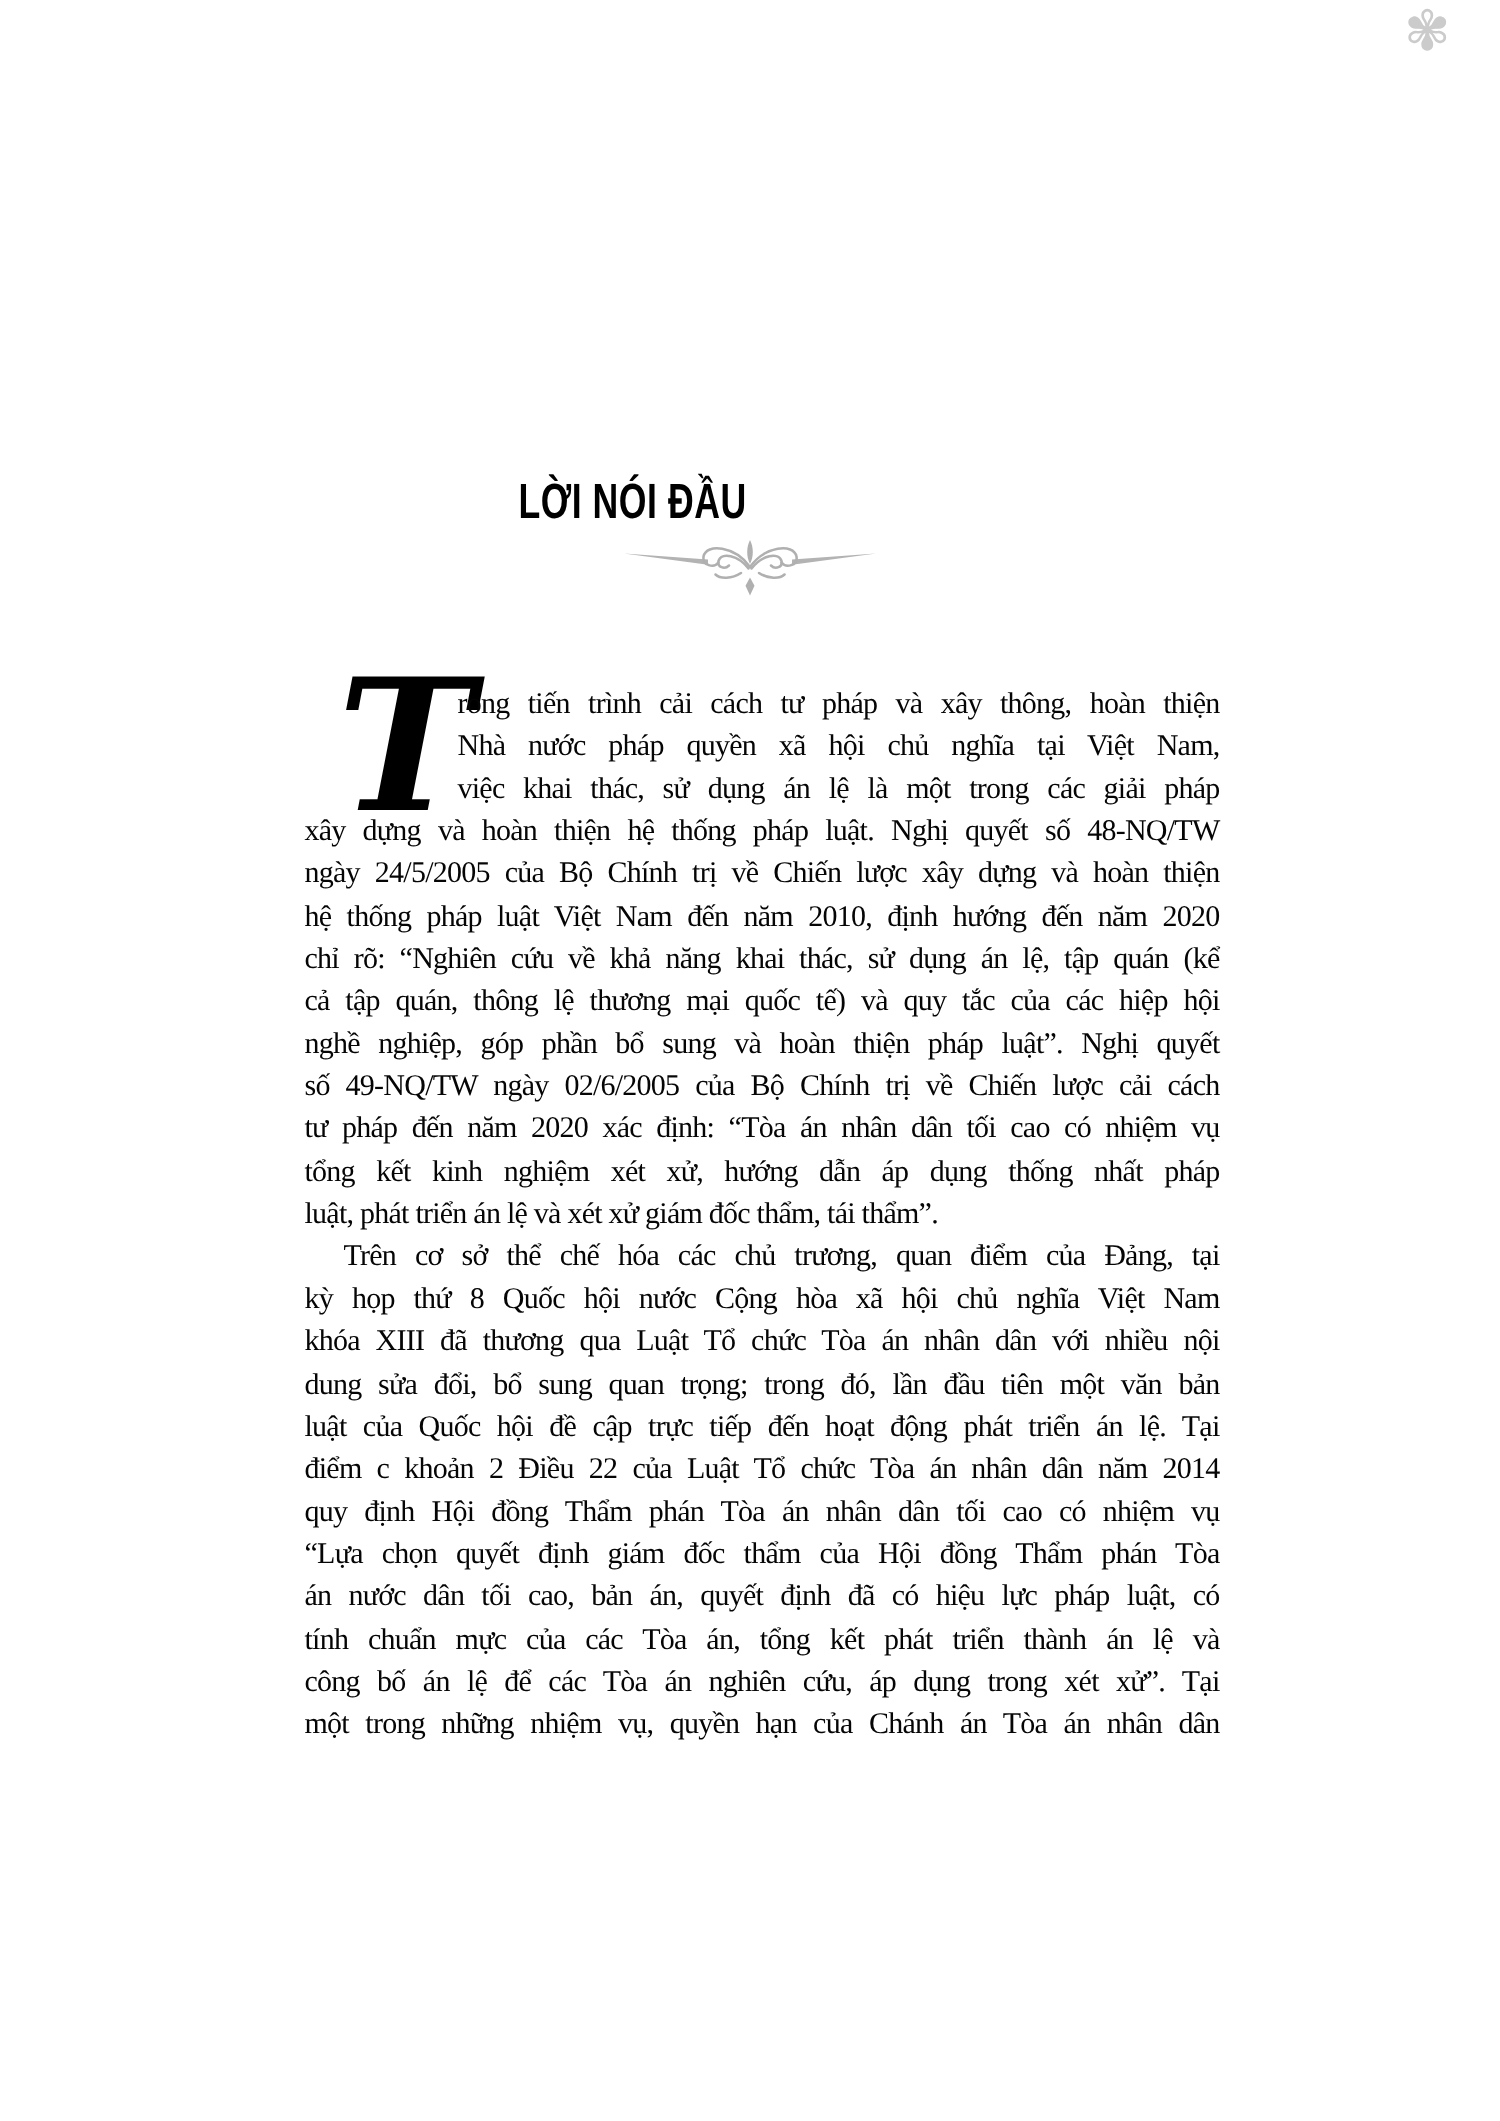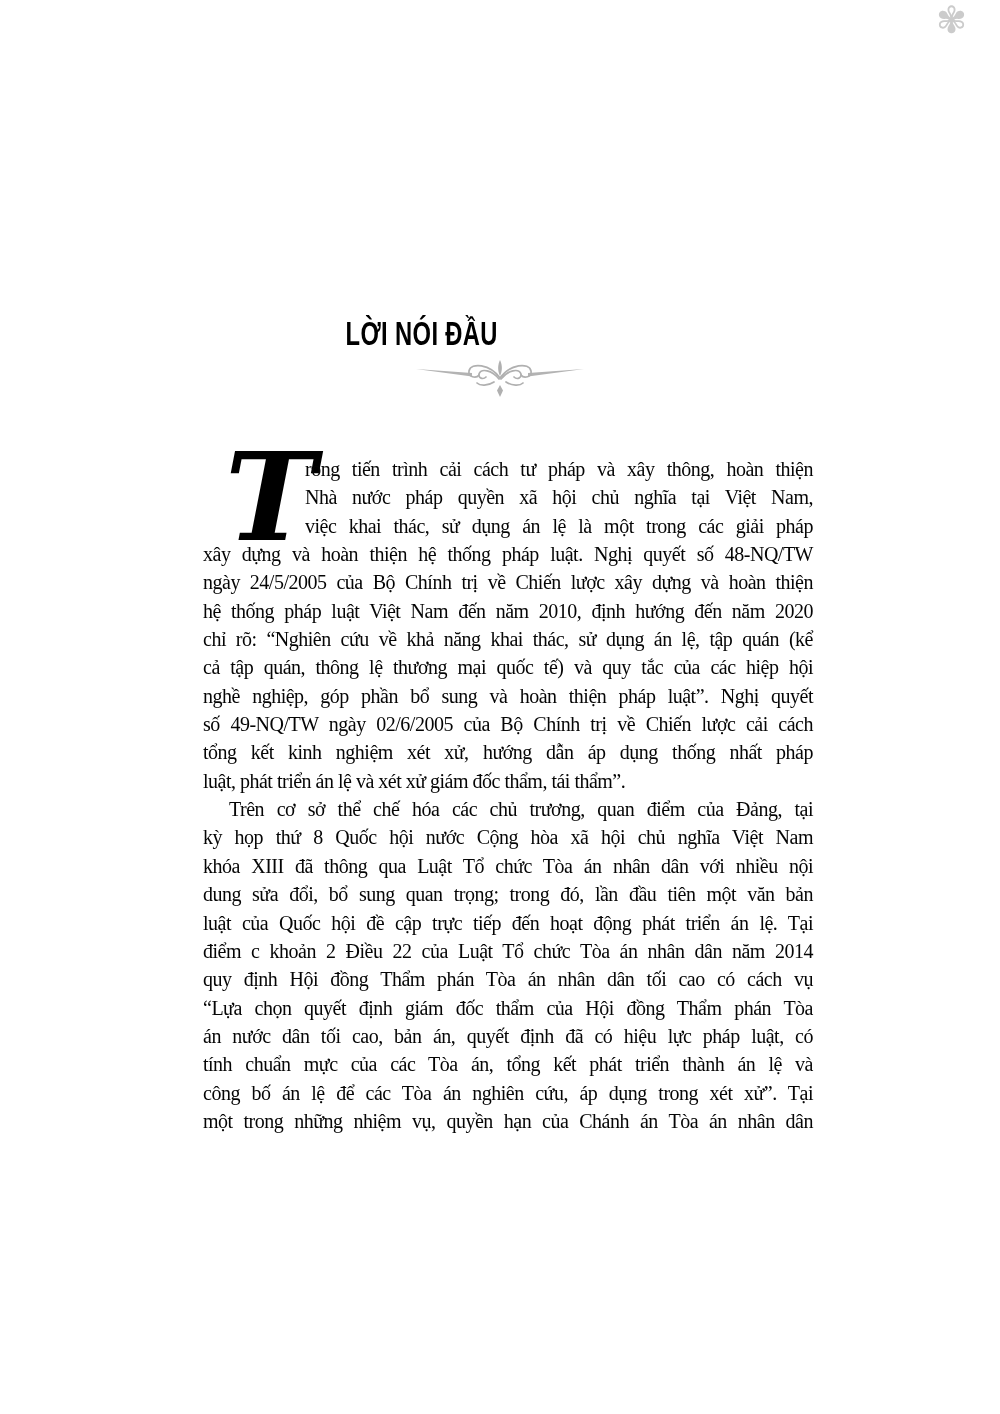--- a/index.html
+++ b/index.html
@@ -127,35 +127,36 @@
       <div class="line">rong tiến trình cải cách tư pháp và xây thông, hoàn thiện</div>
           <div class="line">Nhà nước pháp quyền xã hội chủ nghĩa tại Việt Nam,</div>
           <div class="line">việc khai thác, sử dụng án lệ là một trong các giải pháp</div>
           <div class="line">xây dựng và hoàn thiện hệ thống pháp luật. Nghị quyết số 48-NQ/TW</div>
           <div class="line">ngày 24/5/2005 của Bộ Chính trị về Chiến lược xây dựng và hoàn thiện</div>
           <div class="line">hệ thống pháp luật Việt Nam đến năm 2010, định hướng đến năm 2020</div>
           <div class="line">chỉ rõ: “Nghiên cứu về khả năng khai thác, sử dụng án lệ, tập quán (kể</div>
           <div class="line">cả tập quán, thông lệ thương mại quốc tế) và quy tắc của các hiệp hội</div>
           <div class="line">nghề nghiệp, góp phần bổ sung và hoàn thiện pháp luật”. Nghị quyết</div>
           <div class="line">số 49-NQ/TW ngày 02/6/2005 của Bộ Chính trị về Chiến lược cải cách</div>
+          <div class="line">tư pháp đến năm 2020 xác định: “Tòa án nhân dân tối cao có nhiệm vụ</div>
           <div class="line">tổng kết kinh nghiệm xét xử, hướng dẫn áp dụng thống nhất pháp</div>
           <div class="line">luật, phát triển án lệ và xét xử giám đốc thẩm, tái thẩm”.</div>
         </div>
     </section>
 
     <section class="para indent-first">
       <div class="lines">
 
       <div class="line">Trên cơ sở thể chế hóa các chủ trương, quan điểm của Đảng, tại</div>
           <div class="line">kỳ họp thứ 8 Quốc hội nước Cộng hòa xã hội chủ nghĩa Việt Nam</div>
-          <div class="line">khóa XIII đã thông qua Luật Tổ chức Tòa án nhân dân với nhiều nội</div>
+          <div class="line">khóa XIII đã thương qua Luật Tổ chức Tòa án nhân dân với nhiều nội</div>
           <div class="line">dung sửa đổi, bổ sung quan trọng; trong đó, lần đầu tiên một văn bản</div>
           <div class="line">luật của Quốc hội đề cập trực tiếp đến hoạt động phát triển án lệ. Tại</div>
           <div class="line">điểm c khoản 2 Điều 22 của Luật Tổ chức Tòa án nhân dân năm 2014</div>
-          <div class="line">quy định Hội đồng Thẩm phán Tòa án nhân dân tối cao có cách vụ</div>
+          <div class="line">quy định Hội đồng Thẩm phán Tòa án nhân dân tối cao có nhiệm vụ</div>
           <div class="line">“Lựa chọn quyết định giám đốc thẩm của Hội đồng Thẩm phán Tòa</div>
           <div class="line">án nước dân tối cao, bản án, quyết định đã có hiệu lực pháp luật, có</div>
           <div class="line">tính chuẩn mực của các Tòa án, tổng kết phát triển thành án lệ và</div>
           <div class="line">công bố án lệ để các Tòa án nghiên cứu, áp dụng trong xét xử”. Tại</div>
           <div class="line">một trong những nhiệm vụ, quyền hạn của Chánh án Tòa án nhân dân</div>
         </div>
     </section>
 
   </div>
 

